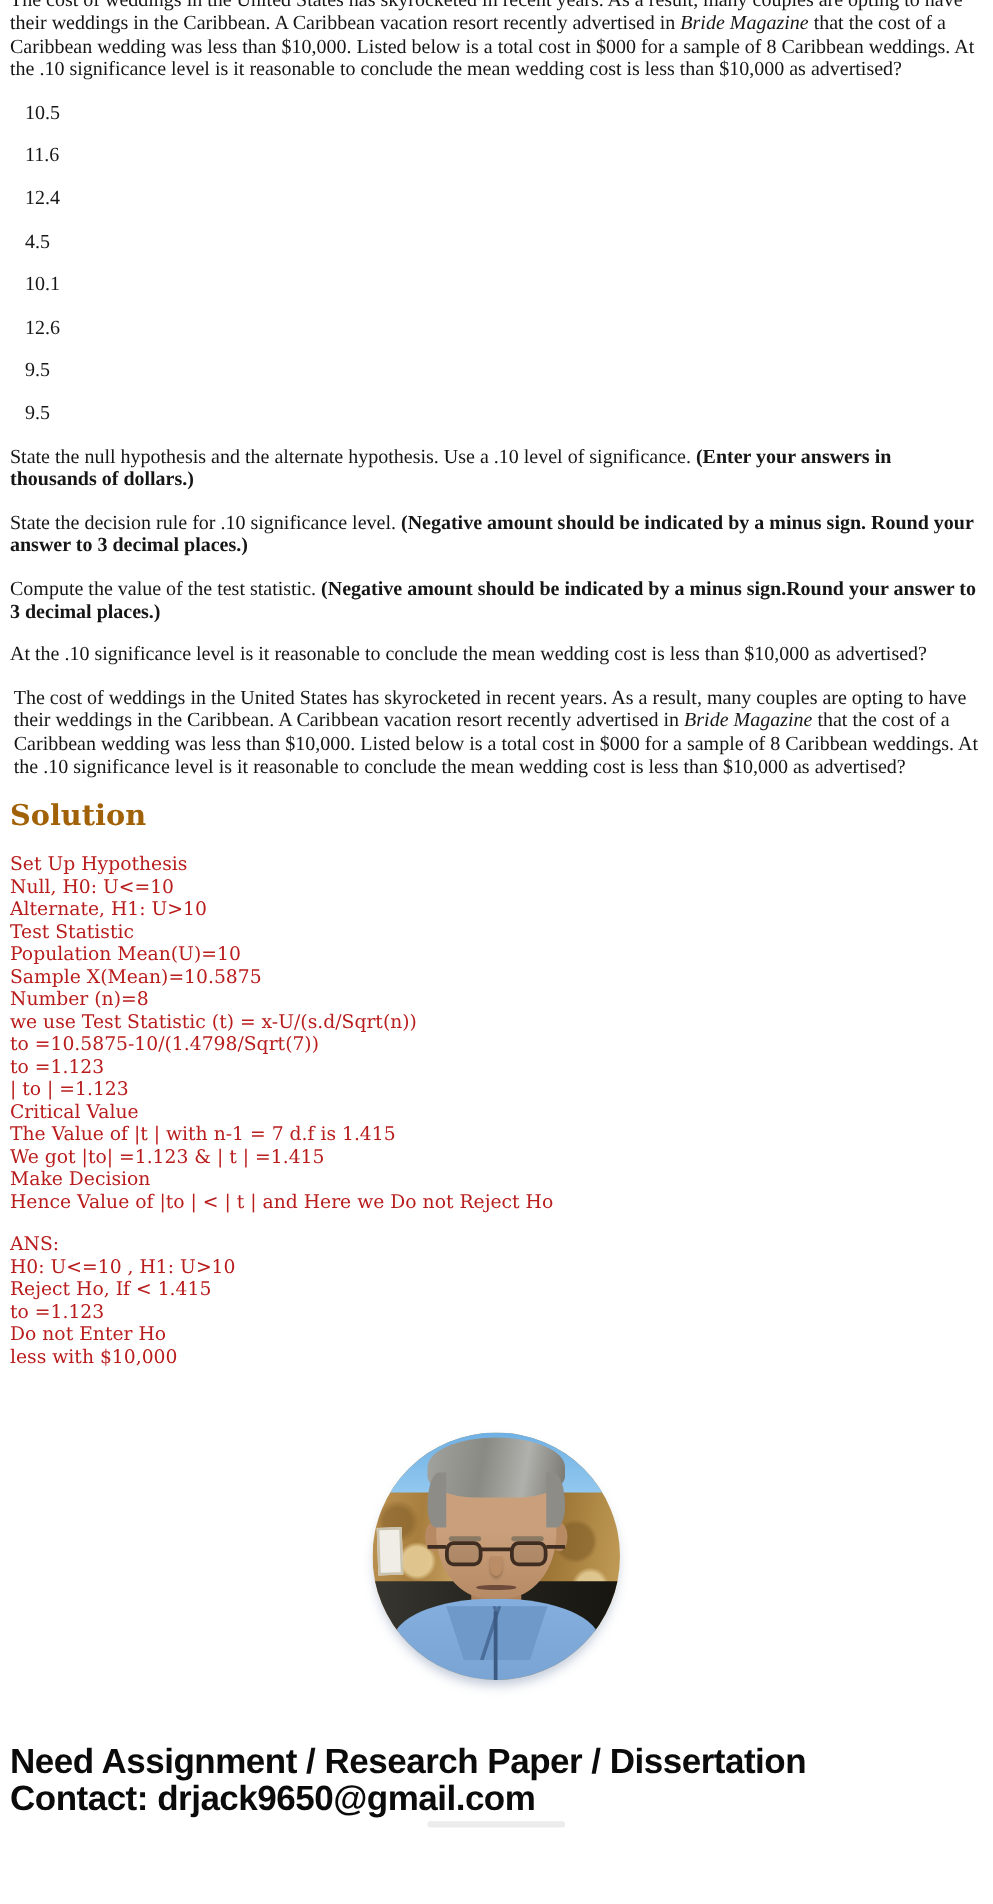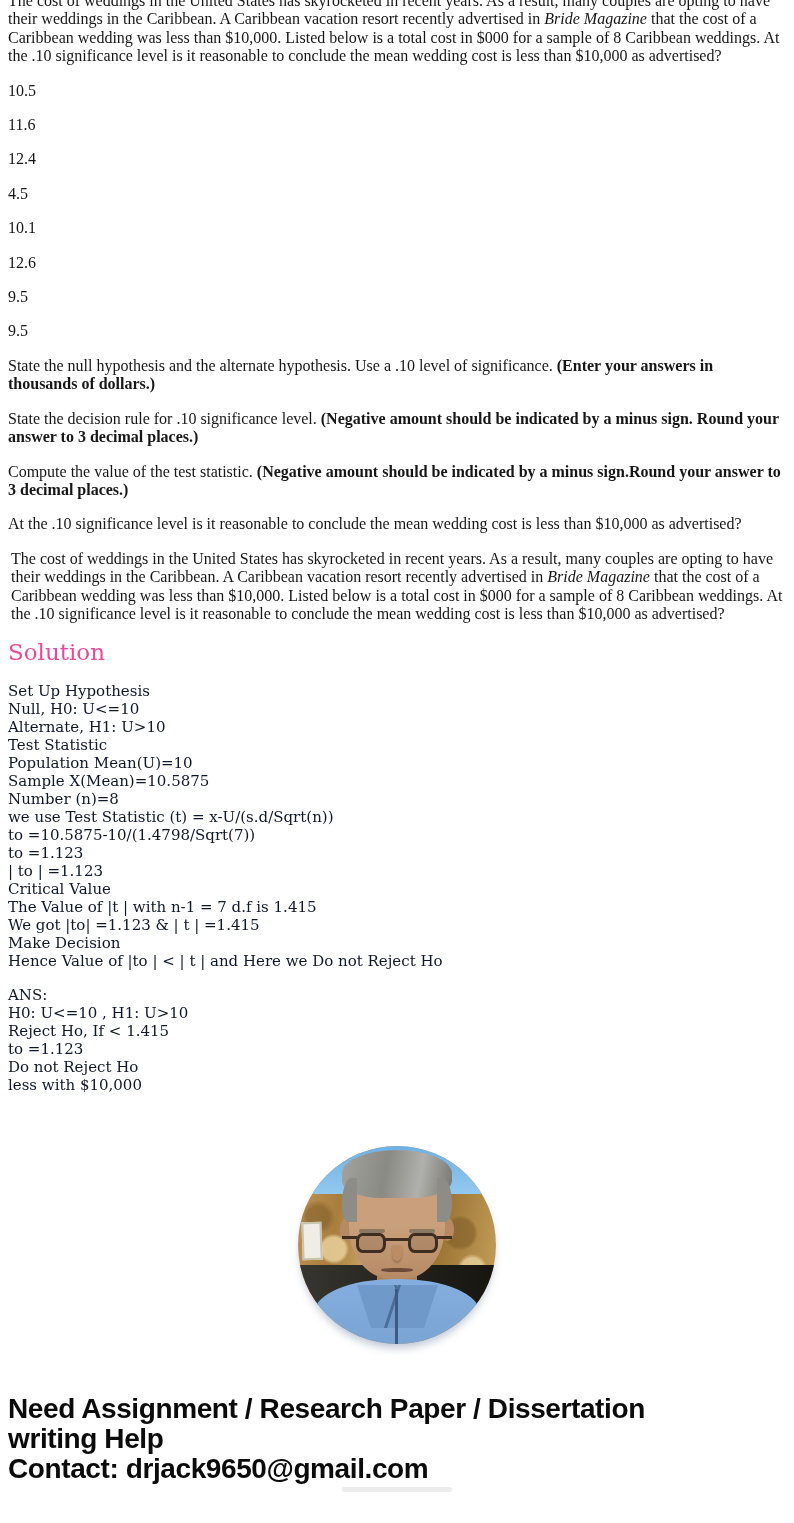--- a/index.html
+++ b/index.html
@@ -6,31 +6,31 @@
   body {
     width:794px; height:1523px; overflow:hidden;
     box-sizing:border-box; padding:0 8px;
     font-family:"Liberation Serif", serif;
     font-size:16px; color:#161616;
   }
   .q { margin:16px 0; line-height:18.4px; }
   .q.first { margin-top:-8px; }
   .q b { font-weight:bold; }
   .q i { font-style:italic; }
-  .samples p { margin:16px 0; line-height:18.4px; }
+  .samples p { margin:16px 12px; line-height:18.4px; }
   .restated { padding-left:3px; }
 
   h2.sol-heading {
     font-family:"DejaVu Serif", serif;
-    font-size:23px; font-weight:normal; color:#ec4899;
+    font-size:23px; font-weight:bold; color:#a16207;
     margin:2px 0 16px 0; line-height:27px;
   }
   .sol {
     font-family:"DejaVu Serif", serif;
-    font-size:15px; line-height:18px; color:#0f172a;
+    font-size:15px; line-height:18px; color:#b91c1c;
     margin:16px 0;
   }
   .sol-line { white-space:pre; }
 
   
   .avatar-wrap { margin:52px auto 0; width:198px; height:198px; position:relative; }
   .avatar {
     width:198px; height:198px; border-radius:50%; overflow:hidden; position:relative;
     box-shadow:0 6px 9px -2px rgba(110,130,165,0.45);
   }
@@ -139,21 +139,21 @@
       <div class="sol-line">Make Decision</div>
       <div class="sol-line">Hence Value of |to | &lt; | t | and Here we Do not Reject Ho</div>
     </div>
 
   <div class="sol">
 
   <div class="sol-line">ANS:</div>
       <div class="sol-line">H0: U&lt;=10 , H1: U&gt;10</div>
       <div class="sol-line">Reject Ho, If &lt; 1.415</div>
       <div class="sol-line">to =1.123</div>
-      <div class="sol-line">Do not Reject Ho</div>
+      <div class="sol-line">Do not Enter Ho</div>
       <div class="sol-line">less with $10,000</div>
     </div>
 
   <div class="avatar-wrap">
     <div class="avatar" aria-label="tutor profile photo">
       <div class="av-wall"></div>
       <div class="av-sky"></div>
       <div class="av-frame"></div>
       <div class="av-band"></div>
       <div class="av-neck"></div>
@@ -172,18 +172,17 @@
       <div class="av-bridge"></div>
       <div class="av-temple-l"></div>
       <div class="av-temple-r"></div>
       <div class="av-nose"></div>
       <div class="av-mouth"></div>
     </div>
   </div>
 
   <div class="footer">
     <div>Need Assignment / Research Paper / Dissertation</div>
-    <div>writing Help</div>
     <div>Contact: drjack9650@gmail.com</div>
     <div class="footer-smudge"></div>
   </div>
 
 </div>
 
 </body></html>

